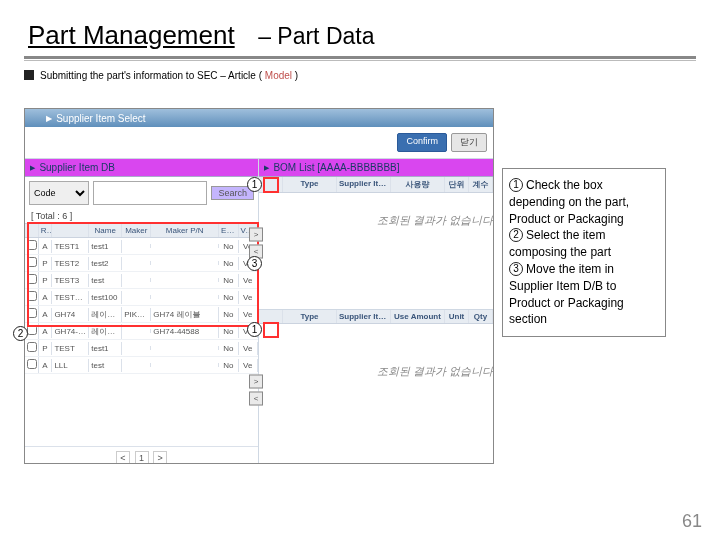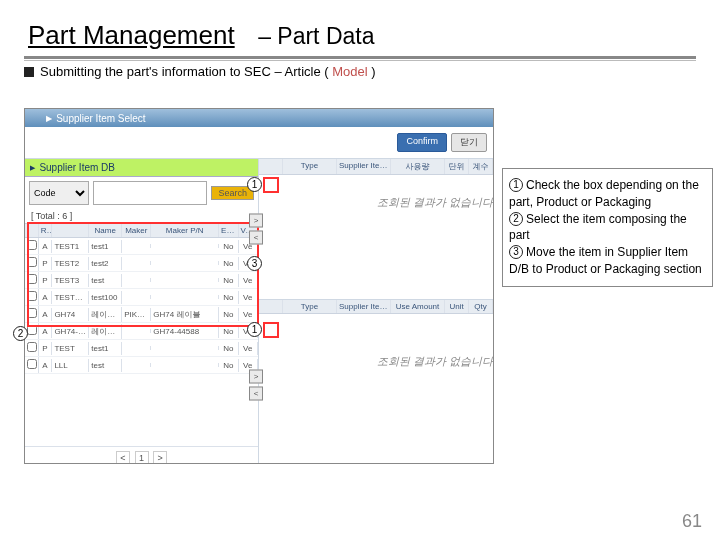--- a/index.html
+++ b/index.html
@@ -2,61 +2,61 @@
 <html><head>
 <meta charset="utf-8">
 <style>
   * { box-sizing: border-box; margin: 0; padding: 0; }
   body { width: 720px; height: 540px; font-family: Arial, sans-serif; background: #fff; position: relative; }
   .page-title { position: absolute; top: 20px; left: 28px; }
   .page-title .main { font-size: 26px; font-weight: 400; text-decoration: underline; }
   .page-title .sub { font-size: 23px; font-weight: 400; margin-left: 19px; }
   .hr1 { position: absolute; top: 56px; left: 24px; width: 672px; height: 3px; background: #888; }
   .hr2 { position: absolute; top: 60px; left: 24px; width: 672px; height: 1px; background: #bbb; }
-  .subhead { position: absolute; top: 64px; left: 24px; font-size: 13px; }
+  .subhead { position: absolute; top: 70px; left: 24px; font-size: 10px; }
   .subhead .bullet { display:inline-block; width:10px; height:10px; background:#222; margin-right:6px; vertical-align:-1px; }
   .model { color: #c0504d; }
   .app-panel { position: absolute; top: 108px; left: 24px; width: 470px; height: 356px; border: 1px solid #888; overflow: hidden; font-size: 9px; color: #555; }
   .title-bar { background: linear-gradient(#9fbfdc,#5f8fbb); height: 18px; color: #fff; padding: 2px 21px; font-size: 10px; display:flex; align-items:center; }
   .title-bar::before { content:"▶"; font-size:8px; margin-right:4px; }
   .btn-row { display:flex; justify-content:flex-end; gap:4px; padding:6px; border-bottom:1px solid #cfd8e3;}
   .btn { border:1px solid #2a5a99; border-radius:2px; padding:2px 8px; font-size:9px; color:#fff; cursor:pointer; }
   .btn.primary { background:#3a6fb0; }
   .btn.secondary { background:#e6e6e6; color:#333; border-color:#999; }
   .cols { display:flex; height: calc(100% - 44px); }
   .col-left { width: 50%; border-right:1px solid #cfd8e3; display:flex; flex-direction:column; }
   .col-right { width: 50%; display:flex; flex-direction:column; }
-  .section-bar { background:#bef264; border-bottom:1px solid #aac; padding:3px 5px; display:flex; align-items:center; gap:4px; font-size:10px; color:#1a3a66; }
+  .section-bar { background:#d946ef; border-bottom:1px solid #aac; padding:3px 5px; display:flex; align-items:center; gap:4px; font-size:10px; color:#1a3a66; }
   .section-bar::before { content:"▶"; font-size:7px; color:#1a3a66; }
   .search-row { display:flex; gap:4px; padding:4px; align-items:center; }
   .search-row select, .search-row input { font-size:9px; height:24px; border:1px solid #aaa; }
   .search-row select { width:60px; }
   .search-row input { flex:1; min-width: 0; padding:0 3px; }
-  .search-row .sbtn { border:1px solid #999; padding:1px 6px; font-size:9px; background:#eab308; cursor:pointer; }
+  .search-row .sbtn { border:1px solid #999; padding:1px 6px; font-size:9px; background:#c4b5fd; cursor:pointer; }
   .total-row { padding:2px 6px; font-size:9px; color:#444; }
   .thead { display:flex; background:#e7ecf2; border-top:1px solid #cbd3df; border-bottom:1px solid #cbd3df; }
   .th, .td { padding:2px 2px; border-right:1px solid #dbe1ea; overflow:hidden; white-space:nowrap; text-overflow:ellipsis; font-size:8px; }
   .th { color:#3a557a; text-align:center; }
   .row { display:flex; border-bottom:1px solid #eef1f5; min-height:14px; align-items:center;}
   .row input[type=checkbox]{ width:10px; height:10px; accent-color:#3a6fb0; }
   .c-chk{width:14px;text-align:center;} .c-a{width:14px;text-align:center;} .c-item{width:38px;} .c-name{width:34px;} .c-maker{width:30px;} .c-mpn{width:70px;} .c-ec{width:20px;text-align:center;} .c-va{width:20px;text-align:center;}
   .sel-box { border:2px solid #ff3030; position:absolute; }
   .pager { text-align:center; padding:4px; border-top:1px solid #dbe1ea; font-size:9px; color:#555; margin-top:auto; }
   .pager span{ display:inline-block; border:1px solid #ccc; width:14px; height:14px; line-height:12px; margin:0 1px; text-align:center; cursor:pointer;}
   .right-section { flex:1; display:flex; flex-direction:column; position:relative; }
   .right-section .section-hdr { display:flex; align-items:center; gap:4px; padding:3px 5px; background:#f2f2f2; border-bottom:1px solid #ddd; font-size:10px; color:#333;}
   .right-section .section-hdr input[type=checkbox]{width:11px;height:11px;accent-color:#3a6fb0;}
   .thead-r { display:flex; background:#e7ecf2; border-bottom:1px solid #cbd3df; }
-  .thead-r .th { flex:1; }
+  .thead-r .th { flex:1;font-weight:bold; }
   .thead-r .th.sm{flex:0 0 24px;}
   .nodata { text-align:right; font-size:11px; color:#888; padding: 20px 0; font-style: italic; }
   .arrow-btns { position:absolute; left:-10px; top:50%; transform:translateY(-50%); display:flex; flex-direction:column; gap:3px; z-index:5;}
   .arrow-btn { width:14px; height:14px; border:1px solid #888; background:#eaeaea; font-size:8px; line-height:12px; text-align:center; cursor:pointer;}
   .callout { position:absolute; width:15px; height:15px; border-radius:50%; border:1px solid #222; background:#fff; font-size:10px; text-align:center; line-height:13px; z-index:10;}
-  .note-box { position:absolute; top:168px; left:502px; width:211px; border:1px solid #888; background:#fff; padding:8px 6px; font-size:12px; line-height:1.4;}
+  .note-box { position:absolute; top:168px; left:502px; width:164px; border:1px solid #888; background:#fff; padding:8px 6px; font-size:12px; line-height:1.4;}
   .note-box .num { display:inline-block; width:14px; height:14px; border:1px solid #222; border-radius:50%; font-size:10px; text-align:center; line-height:12px; margin-right:3px; vertical-align:1px;}
   .page-num{ position:absolute; bottom:8px; right:18px; font-size:18px; color:#888; }
 </style>
 </head>
 <body>
 
 <div class="page-title">
   <span class="main">Part Management</span>
   <span class="sub">– Part Data</span>
 </div>
@@ -177,20 +177,23 @@
             <div class="td c-va">Ve</div>
           </div>
         </div>
       <div class="pager">
         <span>&lt;</span>
         <span>1</span>
         <span>&gt;</span>
       </div>
     </div>
     <div class="col-right">
+      <div class="section-bar">
+          <span>BOM List [AAAA-BBBBBBB]</span>
+        </div>
       <div class="right-section" style="flex:1;">
         <div class="thead-r">
           <div class="th sm"></div>
           <div class="th">Type</div>
           <div class="th">Supplier Item code</div>
           <div class="th">사용량</div>
           <div class="th sm">단위</div>
           <div class="th sm">계수</div>
         </div>
         <div class="nodata">조회된 결과가 없습니다</div>

